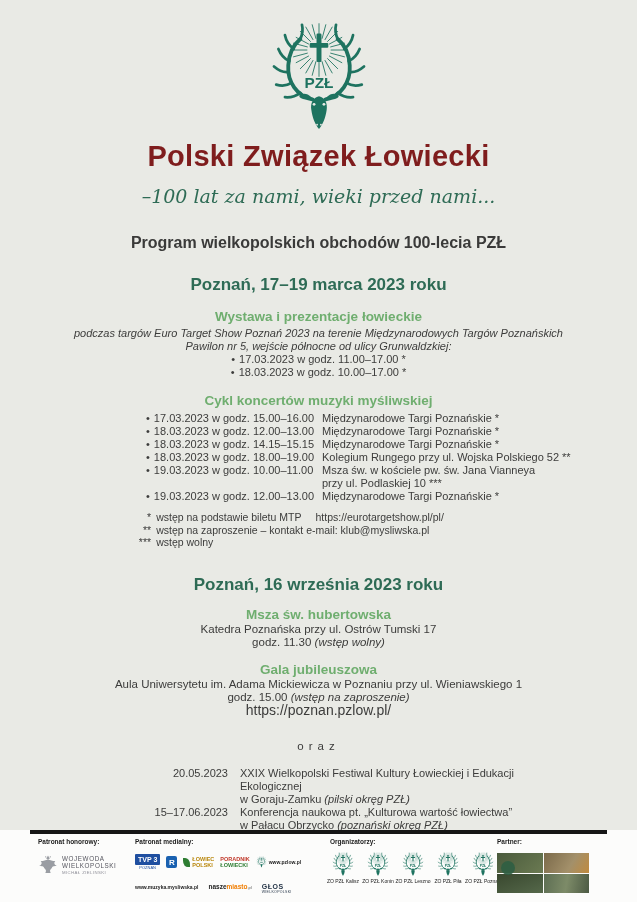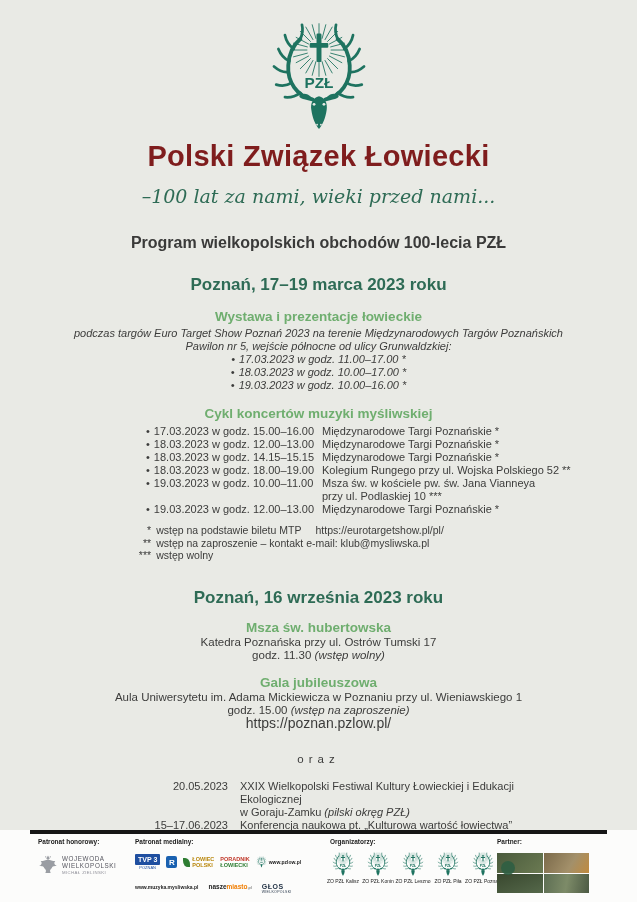--- a/index.html
+++ b/index.html
@@ -8,21 +8,21 @@
   
   .logo-wrap{padding-top:16px;text-align:center;}
   .org-name{margin:0;margin-top:2px;font-size:29px;font-weight:bold;color:#7f1d1d;
             text-align:center;letter-spacing:.3px;line-height:32px;}
   .motto{font-family:"DejaVu Serif",serif;font-style:italic;font-size:19px;color:#2e6b55;
          text-align:center;margin-top:13px;line-height:22px;}
   .main-title{margin:24px 0 0;font-size:16px;font-weight:bold;color:#3a3a39;text-align:center;line-height:24px;}
   .city-heading{margin:20px 0 0;font-size:17px;font-weight:bold;color:#2e6b55;text-align:center;line-height:20px;}
   .green-sub{margin:14px 0 2px;font-size:13.5px;font-weight:bold;color:#6fae6f;text-align:center;line-height:16px;}
   .it-line{font-style:italic;font-size:11px;text-align:center;line-height:13px;}
-  .b-line{font-size:11px;text-align:center;line-height:13px;font-style:italic;}
+  .b-line{font-size:11px;text-align:center;line-height:13px;}
   .bullet{margin-right:4px;}
   
   .c-table{margin:3px 0 0 146px;font-size:11px;line-height:13px;}
   .c-row{display:flex;align-items:flex-start;}
   .c-date{width:168px;white-space:nowrap;}
   .c-venue{margin-left:8px;}
   
   .fn{margin:8px auto 0;width:fit-content;font-size:10.5px;line-height:12.5px;transform:translateX(-32px);}
   .fn-row{display:flex;}
   .fn-mark{width:22px;text-align:right;margin-right:5px;}
@@ -155,21 +155,20 @@
   <div class="motto">–100 lat za nami, wieki przed nami...</div>
   <h2 class="main-title">Program wielkopolskich obchodów 100-lecia PZŁ</h2>
 
   <h3 class="city-heading">Poznań, 17–19 marca 2023 roku</h3>
 
   <div class="green-sub">Wystawa i prezentacje łowieckie</div>
   <div class="it-line">podczas targów Euro Target Show Poznań 2023 na terenie Międzynarodowych Targów Poznańskich</div>
   <div class="it-line">Pawilon nr 5, wejście północne od ulicy Grunwaldzkiej:</div>
   <div class="b-line"><span class="bullet">•</span><span>17.03.2023 w godz. 11.00–17.00 *</span></div>
   <div class="b-line"><span class="bullet">•</span><span>18.03.2023 w godz. 10.00–17.00 *</span></div>
-  <div class="b-line"><span class="bullet">•</span><span>19.03.2023 w godz. 10.00–16.00 *</span></div>
 
   <div class="green-sub">Cykl koncertów muzyki myśliwskiej</div>
   <div class="c-table">
     <div class="c-row">
       <div class="c-date"><span class="bullet">•</span><span>17.03.2023 w godz. 15.00–16.00</span></div>
       <div class="c-venue">Międzynarodowe Targi Poznańskie *</div>
     </div>
     <div class="c-row">
       <div class="c-date"><span class="bullet">•</span><span>18.03.2023 w godz. 12.00–13.00</span></div>
       <div class="c-venue">Międzynarodowe Targi Poznańskie *</div>

